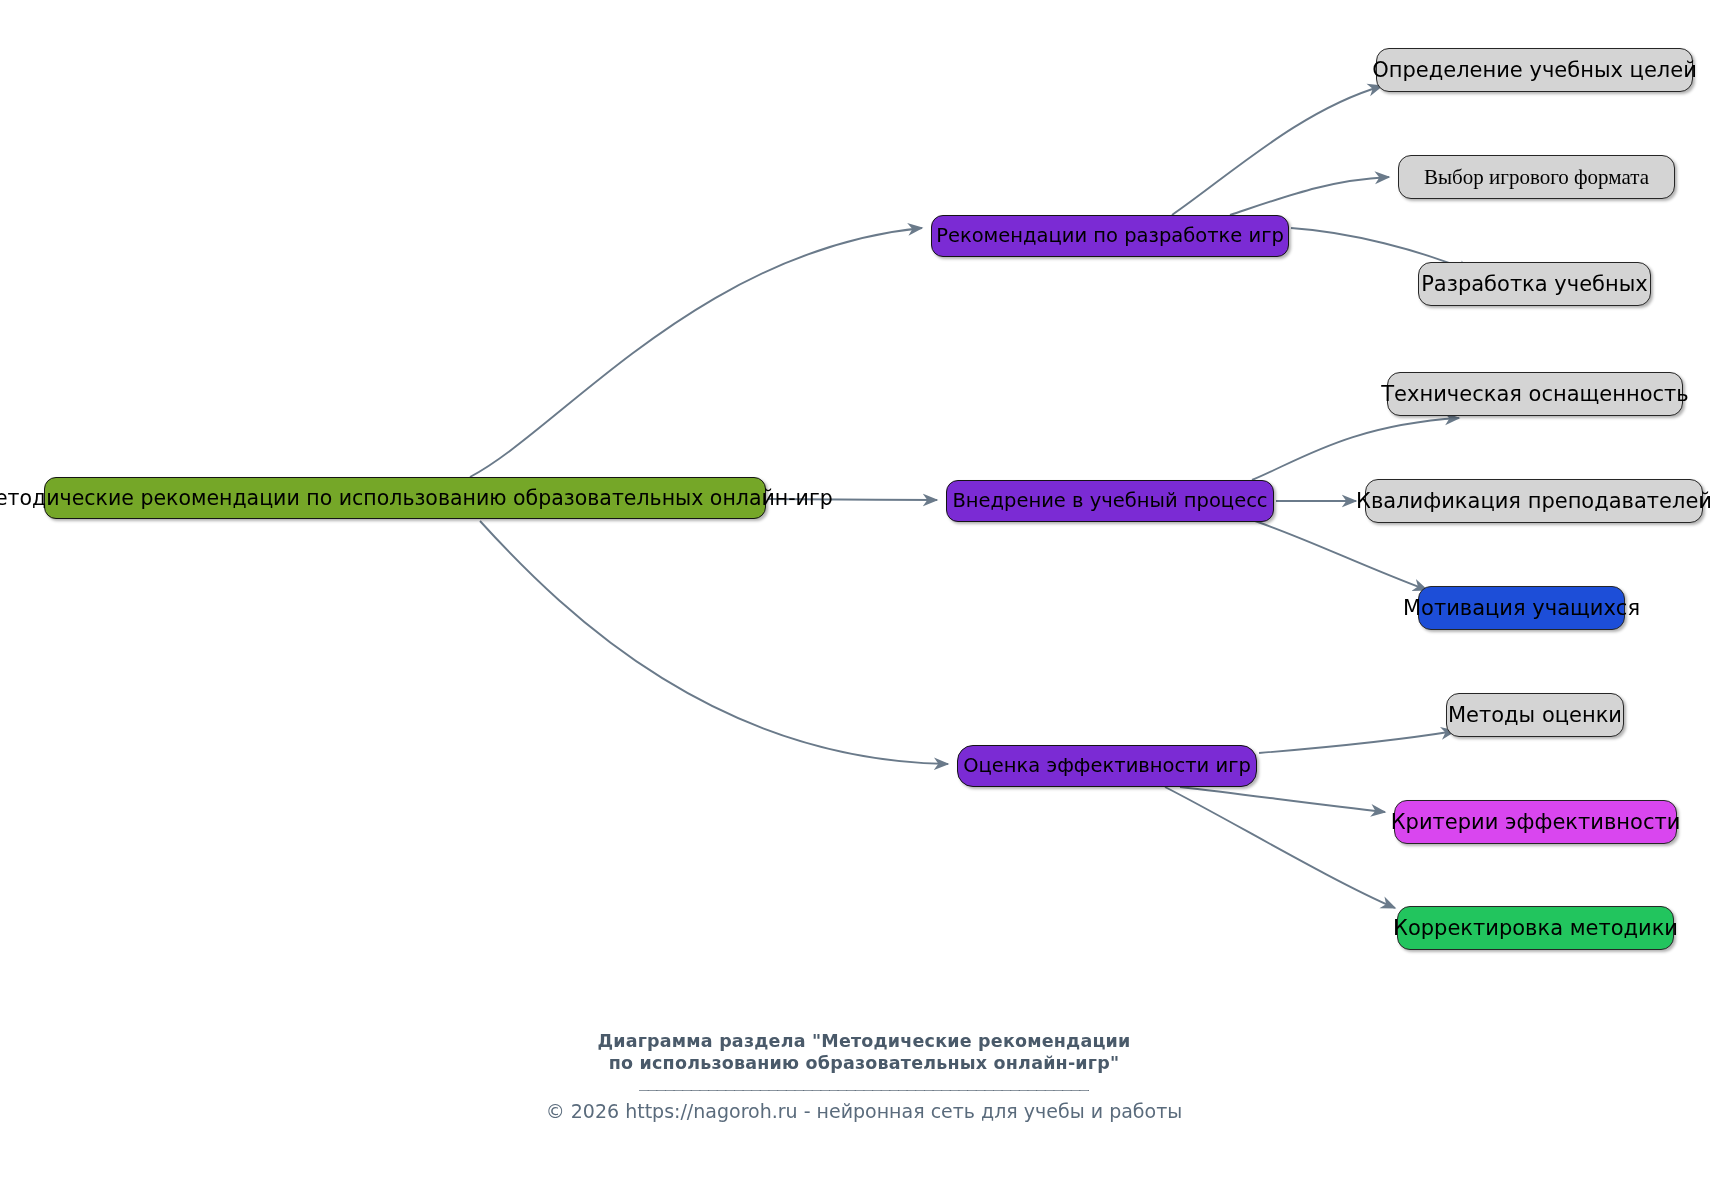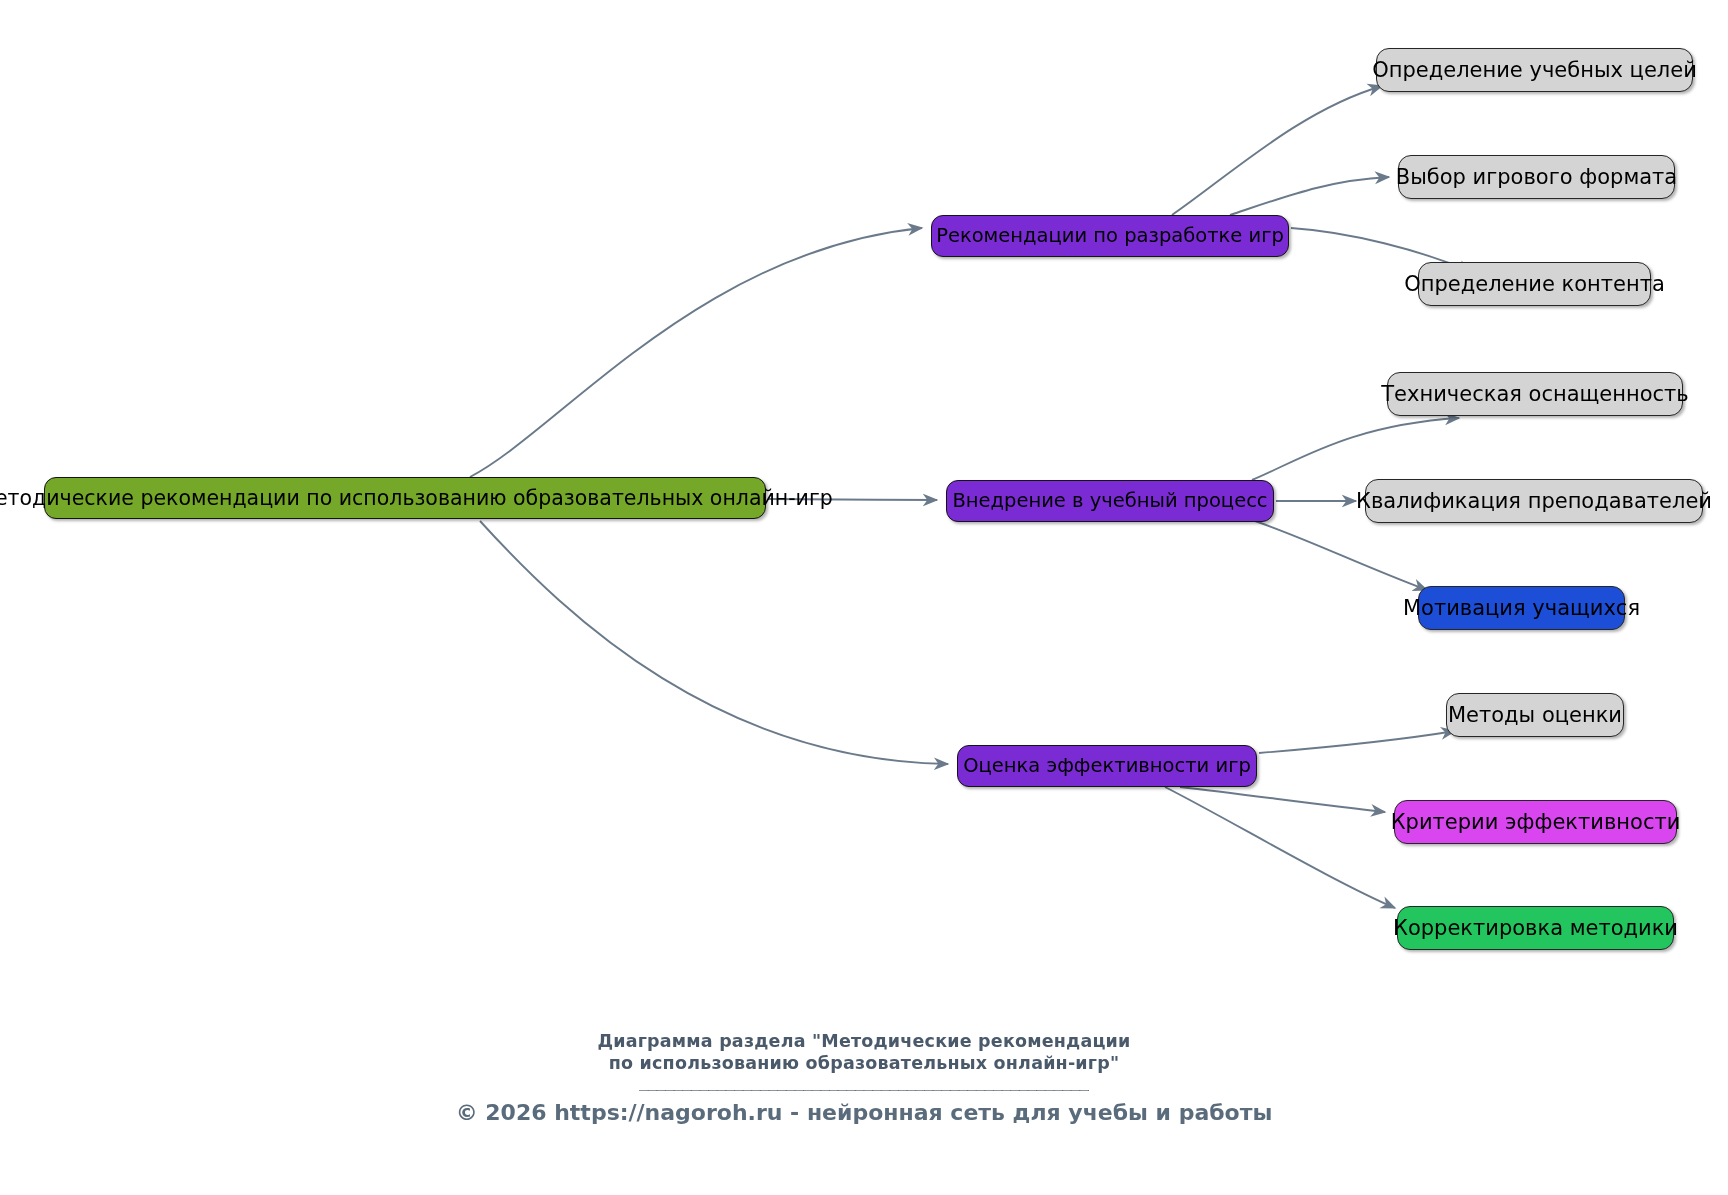--- a/index.html
+++ b/index.html
@@ -105,23 +105,22 @@
   .footer-rule-inner {
     display: inline-block;
     width: 450px;
     overflow: hidden;
     white-space: nowrap;
   }
 
   .footer-copy {
     top: 1100px;
     color: #5A6B7C;
-    font-size: 22px;
+    font-size: 19px;
     line-height: 1.2;
-    font-weight: bold;
   }
 </style>
 </head>
 <body style="background: rgb(255, 255, 255);">
 
 <div id="diagram-canvas">
 
   <svg class="edge-layer" viewBox="0 0 1728 1195" width="1728" height="1195" xmlns="http://www.w3.org/2000/svg">
     <defs>
       <marker id="arrow" viewBox="0 0 12 12" refX="10" refY="6" markerWidth="9" markerHeight="9" orient="auto-start-reverse">
@@ -154,41 +153,41 @@
   <div class="node node-root" style="left: 44px; top: 477px; width: 722px; height: 42px; background: rgb(117, 167, 40);">
     <span class="node-label">Методические рекомендации по использованию образовательных онлайн-игр</span>
   </div>
 
   <div class="node node-branch" style="left: 931px; top: 215px; width: 358px; height: 42px; background: rgb(123, 43, 212);">
     <span class="node-label">Рекомендации по разработке игр</span>
   </div>
   <div class="node node-leaf" style="left: 1376px; top: 48px; width: 317px; height: 44px; background: rgb(212, 212, 212);">
     <span class="node-label">Определение учебных целей</span>
   </div>
-  <div class="node node-leaf" style="left: 1398px; top: 155px; width: 277px; height: 44px; background: rgb(212, 212, 212);">
+  <div class="node node-leaf" style="left: 1398px; top: 155px; width: 277px; height: 44px; background: rgb(212, 212, 212); font-family: Liberation Serif, serif;">
     <span class="node-label">Выбор игрового формата</span>
   </div>
   <div class="node node-leaf" style="left: 1418px; top: 262px; width: 233px; height: 44px; background: rgb(212, 212, 212);">
-    <span class="node-label">Определение контента</span>
+    <span class="node-label">Разработка учебных</span>
   </div>
 
   <div class="node node-branch" style="left: 946px; top: 480px; width: 328px; height: 42px; background: rgb(123, 43, 212);">
     <span class="node-label">Внедрение в учебный процесс</span>
   </div>
   <div class="node node-leaf" style="left: 1387px; top: 372px; width: 296px; height: 44px; background: rgb(212, 212, 212);">
     <span class="node-label">Техническая оснащенность</span>
   </div>
   <div class="node node-leaf" style="left: 1365px; top: 479px; width: 338px; height: 44px; background: rgb(212, 212, 212);">
     <span class="node-label">Квалификация преподавателей</span>
   </div>
   <div class="node node-leaf" style="left: 1418px; top: 586px; width: 207px; height: 44px; background: #1d4ed8;">
     <span class="node-label">Мотивация учащихся</span>
   </div>
 
-  <div class="node node-branch" style="left: 957px; top: 745px; width: 300px; height: 42px; background: rgb(123, 43, 212);">
+  <div class="node node-branch" style="left: 957px; top: 745px; width: 300px; height: 42px; background: rgb(123, 43, 212); border-radius: 16px;">
     <span class="node-label">Оценка эффективности игр</span>
   </div>
   <div class="node node-leaf" style="left: 1446px; top: 693px; width: 178px; height: 44px; background: rgb(212, 212, 212);">
     <span class="node-label">Методы оценки</span>
   </div>
   <div class="node node-leaf" style="left: 1394px; top: 800px; width: 283px; height: 44px; background: #d946ef;">
     <span class="node-label">Критерии эффективности</span>
   </div>
   <div class="node node-leaf" style="left: 1397px; top: 906px; width: 277px; height: 44px; background: #22c55e;">
     <span class="node-label">Корректировка методики</span>

